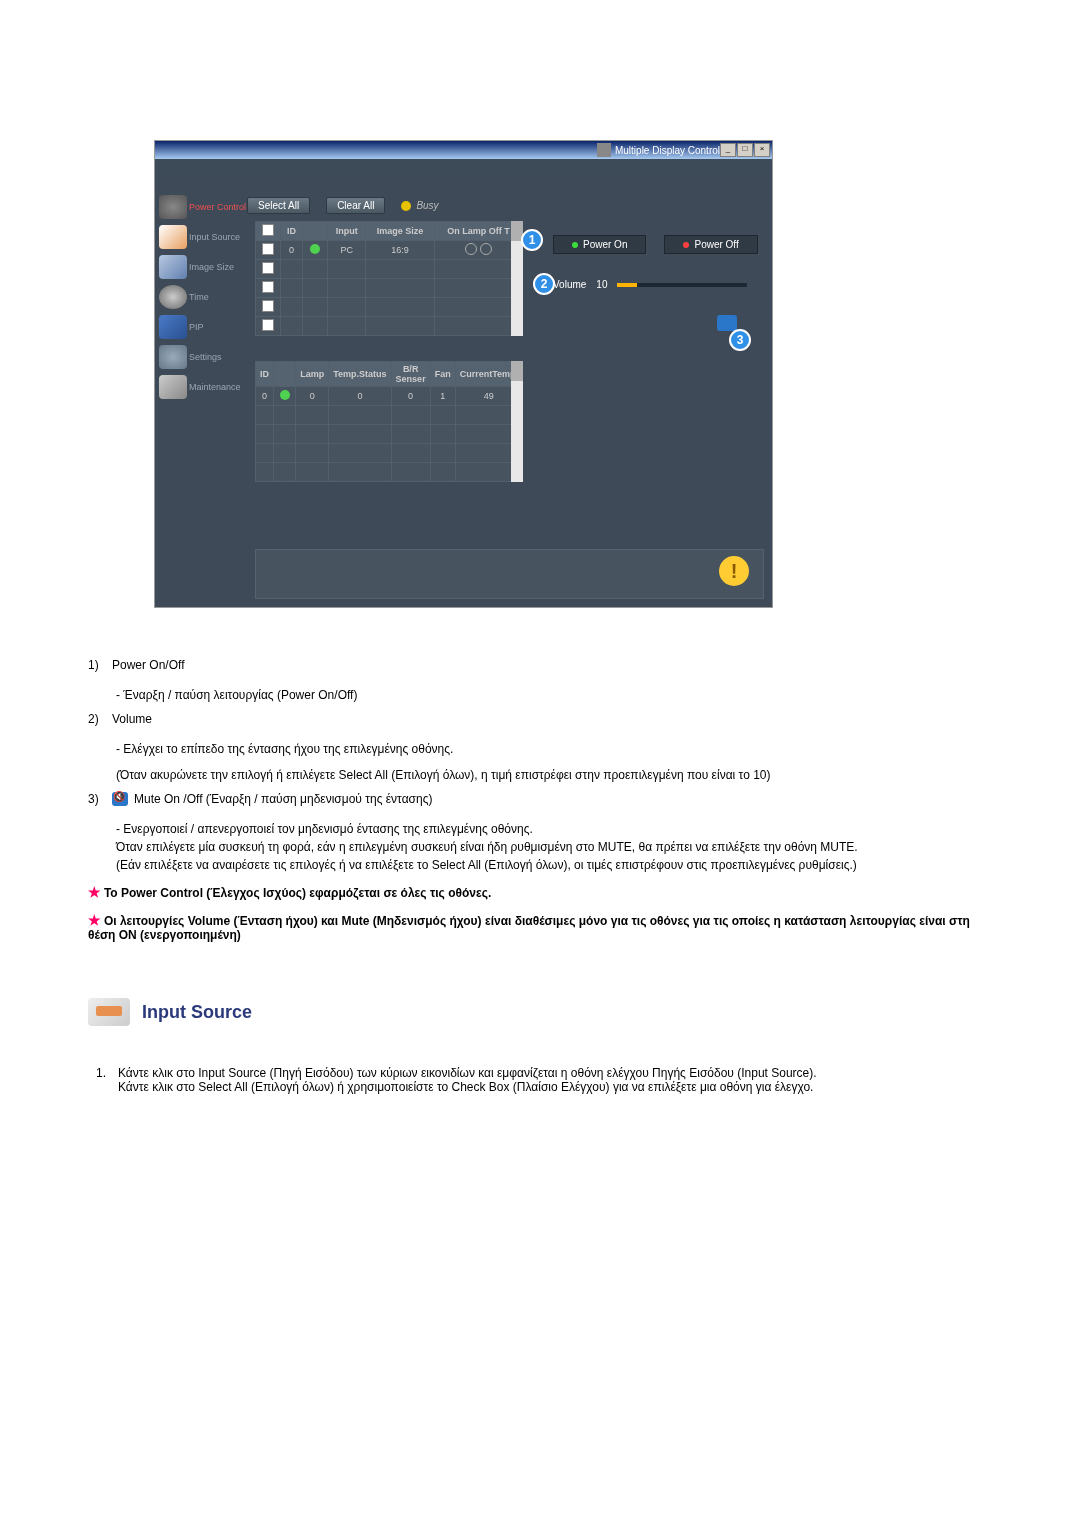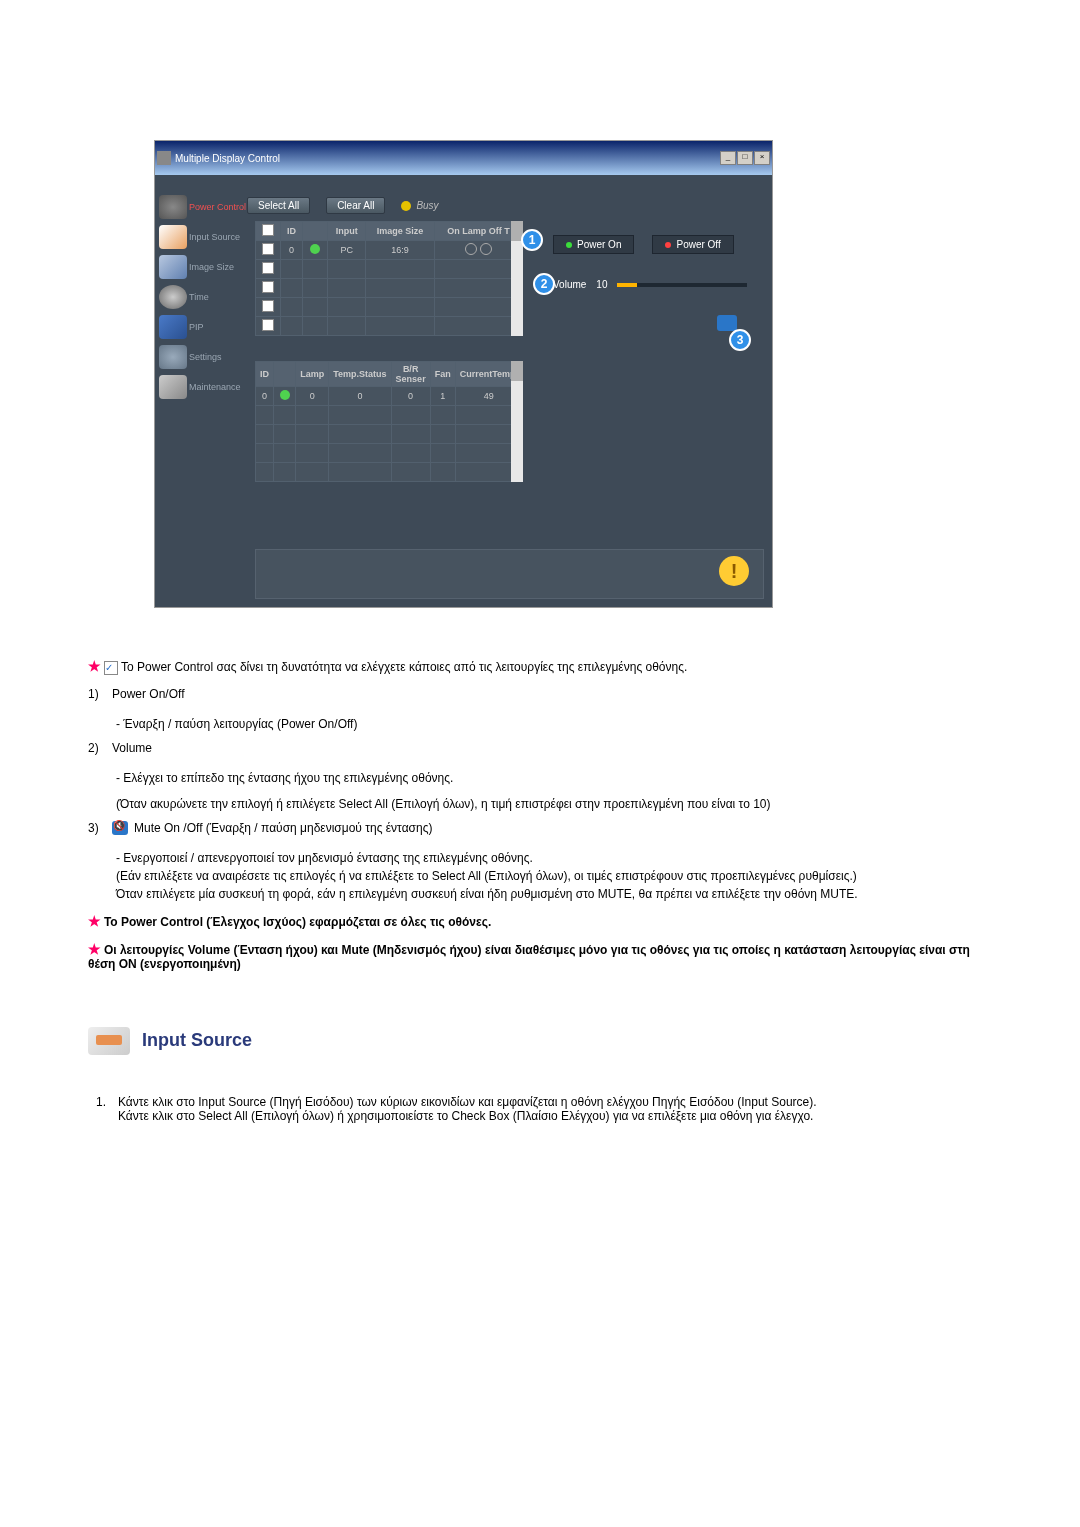--- a/index.html
+++ b/index.html
@@ -21,22 +21,22 @@
     background: #3d4a58;
     position: relative;
     margin-left: 66px;
     margin-bottom: 50px;
   }
   .titlebar {
     height: 18px;
     background: linear-gradient(to bottom, #0a246a, #a6caf0);
     display: flex;
     align-items: center;
-    justify-content: space-between;
-    padding: 8px 2px;
+    justify-content: flex-end;
+    padding: 0 2px;
   }
   .titlebar-left {
     display: flex;
     align-items: center;
     color: #fff;
     font-size: 10px;
     gap: 4px;
   }
   .ticon {
     width: 14px;
@@ -167,21 +167,21 @@
     position: absolute;
     left: 398px;
     top: 56px;
     display: flex;
     gap: 18px;
   }
   .pbtn {
     background: #303a45;
     color: #fff;
     font-size: 10px;
-    padding: 3px 12px;
+    padding: 3px 18px;
     border: 1px solid #1e2630;
     display: flex;
     align-items: center;
     gap: 5px;
   }
   .dot { width:6px; height:6px; border-radius:50%; display:inline-block;}
   .dot.g { background:#3bdc3b;}
   .dot.r { background:#ff4040;}
   .volumerow {
     position: absolute;
@@ -470,25 +470,20 @@
       <div class="callout c2">2</div>
       <div class="callout c3">3</div>
 
       <div class="bottombar">
         <div class="excl">!</div>
       </div>
     </div>
   </div>
 
   <div>
-    <p>
-      <span class="star">★</span>
-      <span class="checkbox-img"></span>
-      <span>Το Power Control σας δίνει τη δυνατότητα να ελέγχετε κάποιες από τις λειτουργίες της επιλεγμένης οθόνης.</span>
-    </p>
 
     <div class="numrow">
       <span class="numlabel">1)</span>
       <span>Power On/Off</span>
     </div>
     <div class="sub">
         <p>- Έναρξη / παύση λειτουργίας (Power On/Off)</p>
       </div>
 
     <div class="numrow">
@@ -500,22 +495,22 @@
       <p style="margin-top:12px;">(Όταν ακυρώνετε την επιλογή ή επιλέγετε Select All (Επιλογή όλων), η τιμή επιστρέφει στην προεπιλεγμένη που είναι το 10)</p>
     </div>
 
     <div class="numrow">
       <span class="numlabel">3)</span>
       <span class="muteicon-inline"></span>
       <span>Mute On /Off (Έναρξη / παύση μηδενισμού της έντασης)</span>
     </div>
     <div class="sub">
       <p>- Ενεργοποιεί / απενεργοποιεί τον μηδενισμό έντασης της επιλεγμένης οθόνης.</p>
+      <p>Όταν επιλέγετε μία συσκευή τη φορά, εάν η επιλεγμένη συσκευή είναι ήδη ρυθμισμένη στο MUTE, θα πρέπει να επιλέξετε την οθόνη MUTE.</p>
       <p>(Εάν επιλέξετε να αναιρέσετε τις επιλογές ή να επιλέξετε το Select All (Επιλογή όλων), οι τιμές επιστρέφουν στις προεπιλεγμένες ρυθμίσεις.)</p>
-      <p>Όταν επιλέγετε μία συσκευή τη φορά, εάν η επιλεγμένη συσκευή είναι ήδη ρυθμισμένη στο MUTE, θα πρέπει να επιλέξετε την οθόνη MUTE.</p>
     </div>
 
     <p class="bold">
       <span class="star">★</span>
       <span>Το Power Control (Έλεγχος Ισχύος) εφαρμόζεται σε όλες τις οθόνες.</span>
     </p>
     <p class="bold">
       <span class="star">★</span>
       <span>Οι λειτουργίες Volume (Ένταση ήχου) και Mute (Μηδενισμός ήχου) είναι διαθέσιμες μόνο για τις οθόνες για τις οποίες η κατάσταση λειτουργίας είναι στη θέση ON (ενεργοποιημένη)</span>
     </p>

